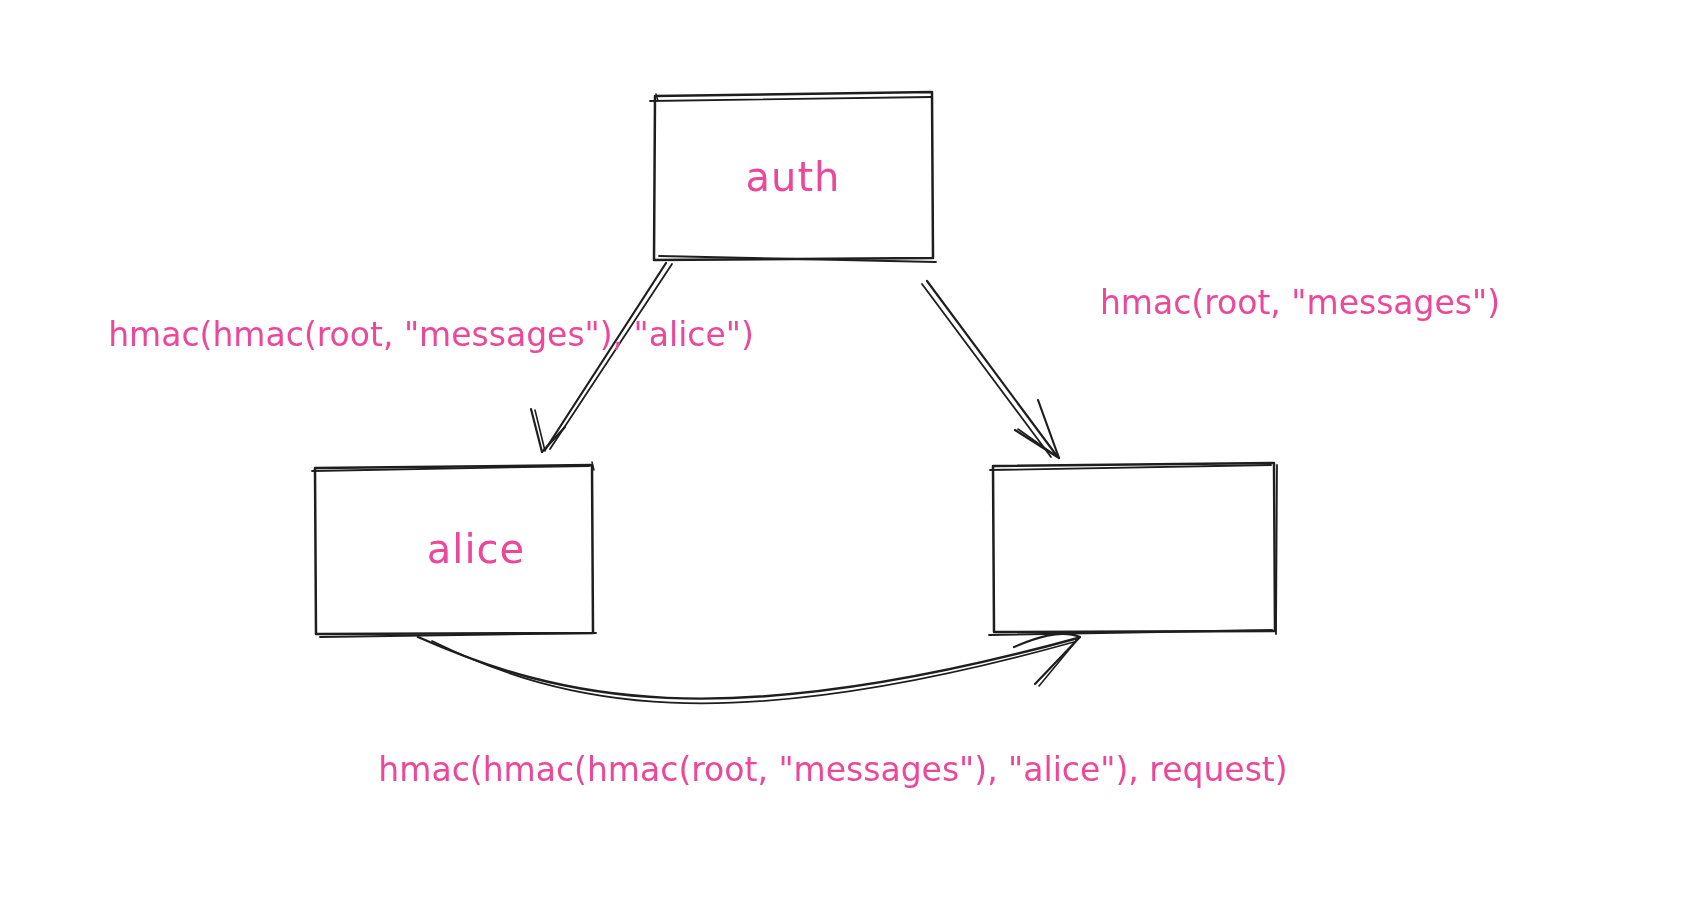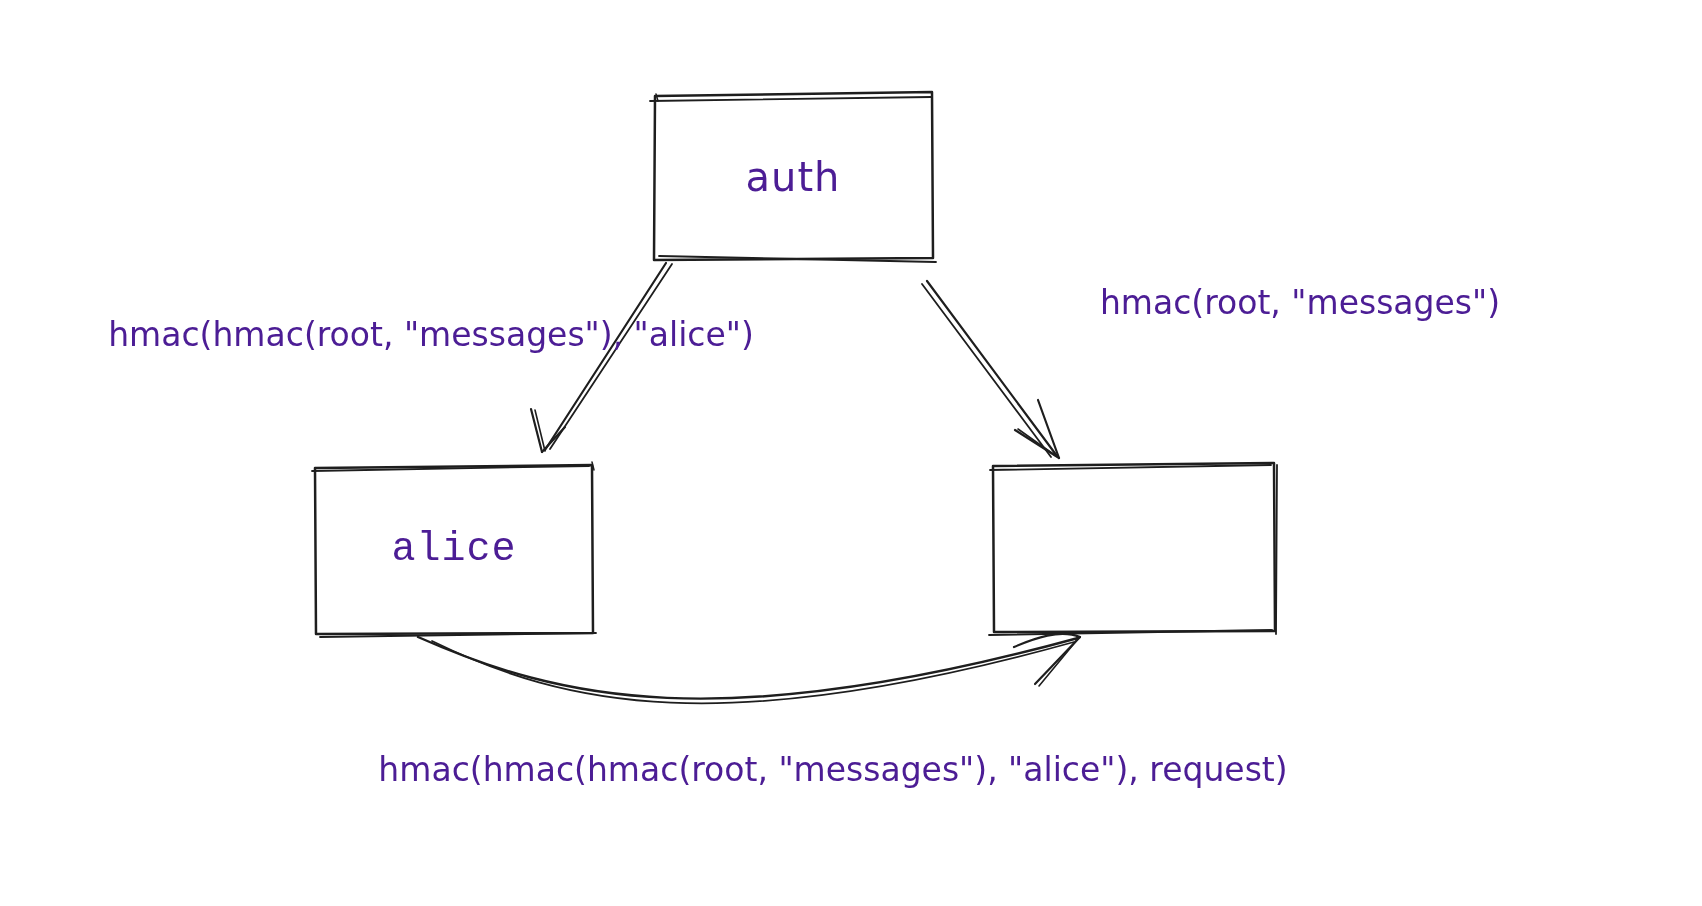--- a/index.html
+++ b/index.html
@@ -29,21 +29,21 @@
     stroke-linecap: round;
     stroke-linejoin: round;
   }
   .boxfill {
     fill: #ffffff;
   }
   .label {
     position: absolute;
     transform: translate(-50%, -50%);
     white-space: nowrap;
-    color: #4c1d95;
+    color: #ec4899;
   }
   .node-label {
     font-size: 40px;
     letter-spacing: 1px;
   }
   .edge-label {
     font-size: 33px;
     letter-spacing: 0px;
   }
 </style>
@@ -95,21 +95,21 @@
       <path class="sketch" stroke-width="2.4" d="M418 637 C 560 700, 720 736, 1078 638"></path>
       <path class="sketch" stroke-width="1.7" d="M432 641 C 565 706, 722 740, 1074 642"></path>
       <path class="sketch" stroke-width="2.2" d="M1080 637 L1035 684"></path>
       <path class="sketch" stroke-width="1.6" d="M1077 640 L1039 686"></path>
       <path class="sketch" stroke-width="2.2" d="M1080 637 C 1060 629, 1035 638, 1014 647"></path>
     </g>
   </svg>
 
   <div class="label node-label" style="left:793px; top:177px;">auth</div>
 
-  <div class="label node-label" style="left:454px; top:549px;font-family:Liberation Mono, monospace;">alice</div>
+  <div class="label node-label" style="left:476px; top:549px;">alice</div>
 
 
   <div class="label edge-label" style="left:431px; top:334px;">hmac(hmac(root, "messages"), "alice")</div>
 
   <div class="label edge-label" style="left:1300px; top:302px;">hmac(root, "messages")</div>
 
   <div class="label edge-label" style="left:833px; top:769px;">hmac(hmac(hmac(root, "messages"), "alice"), request)</div>
 
 </div>
 

